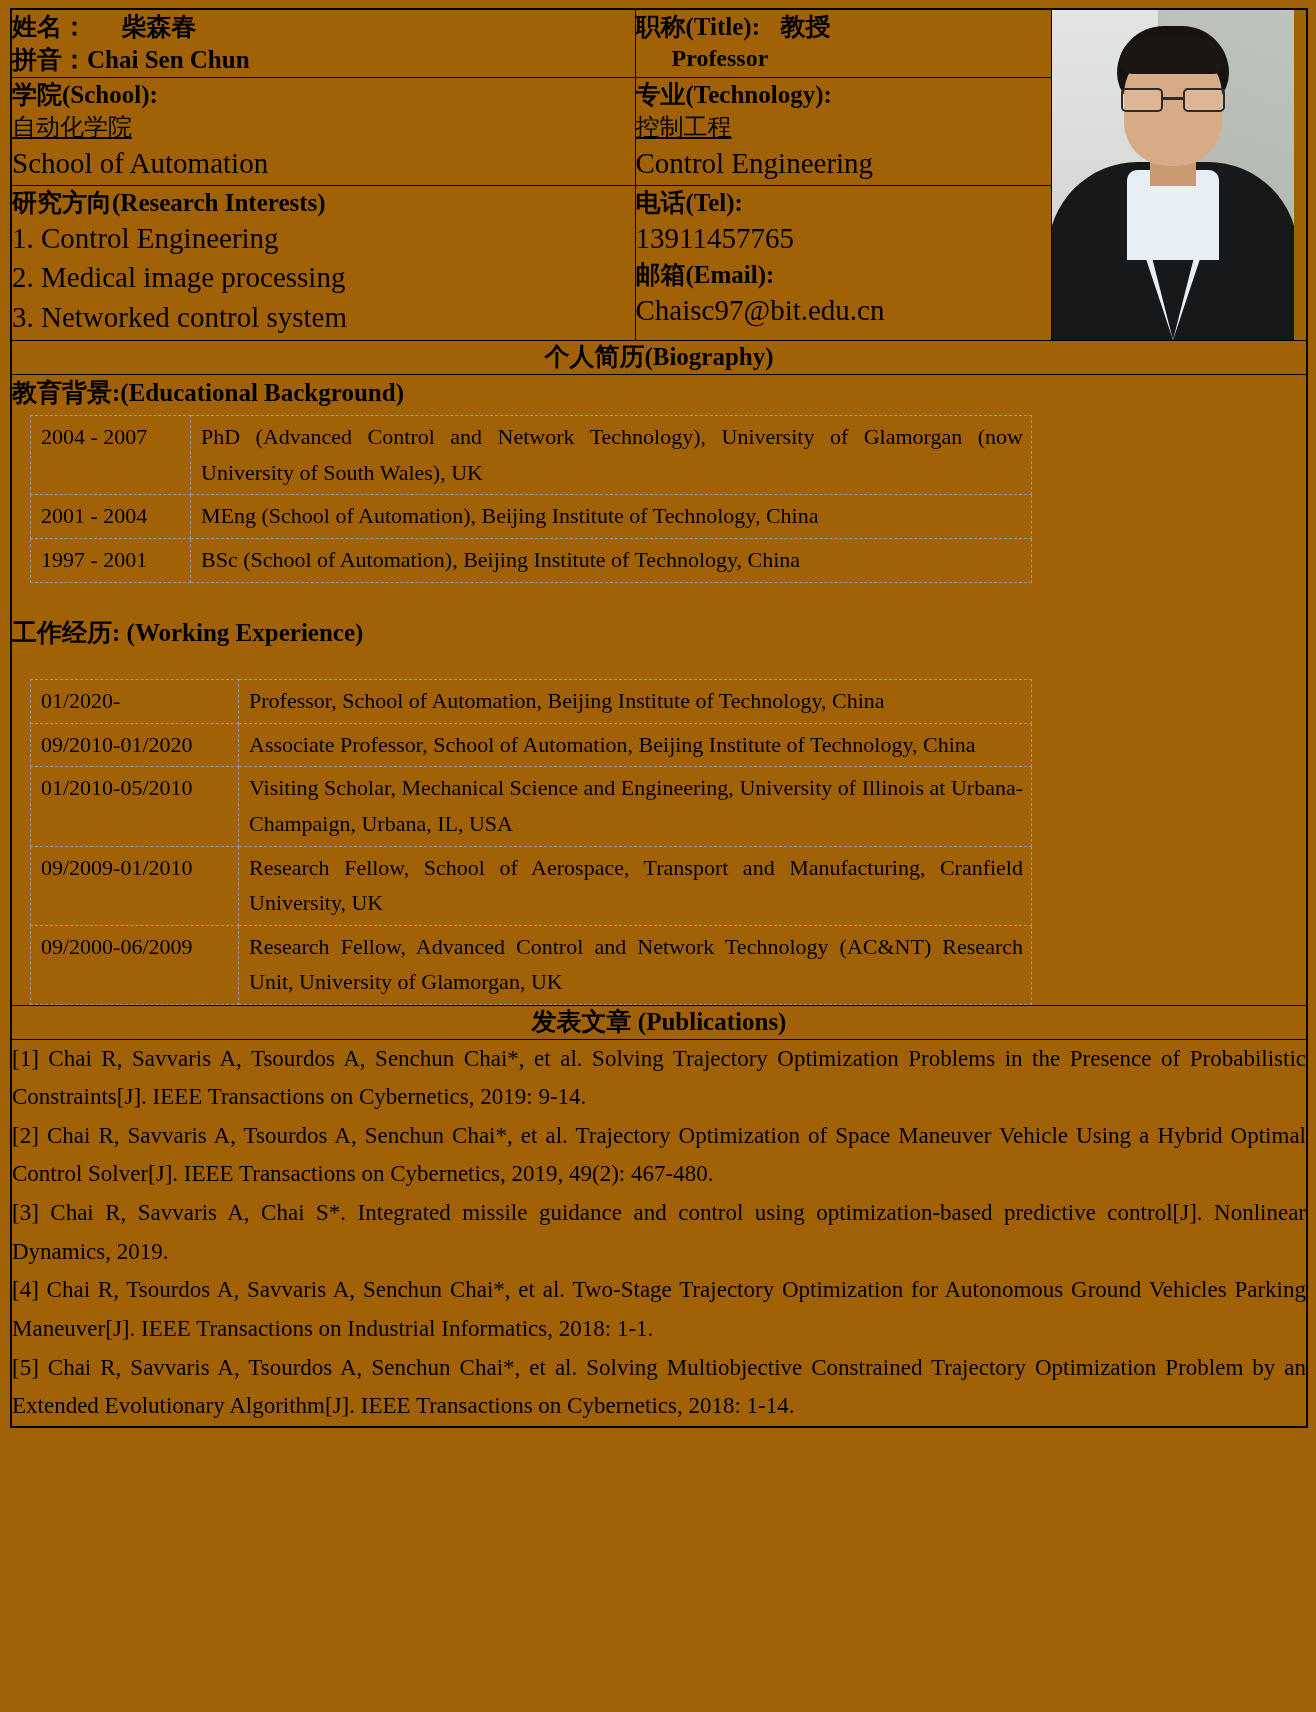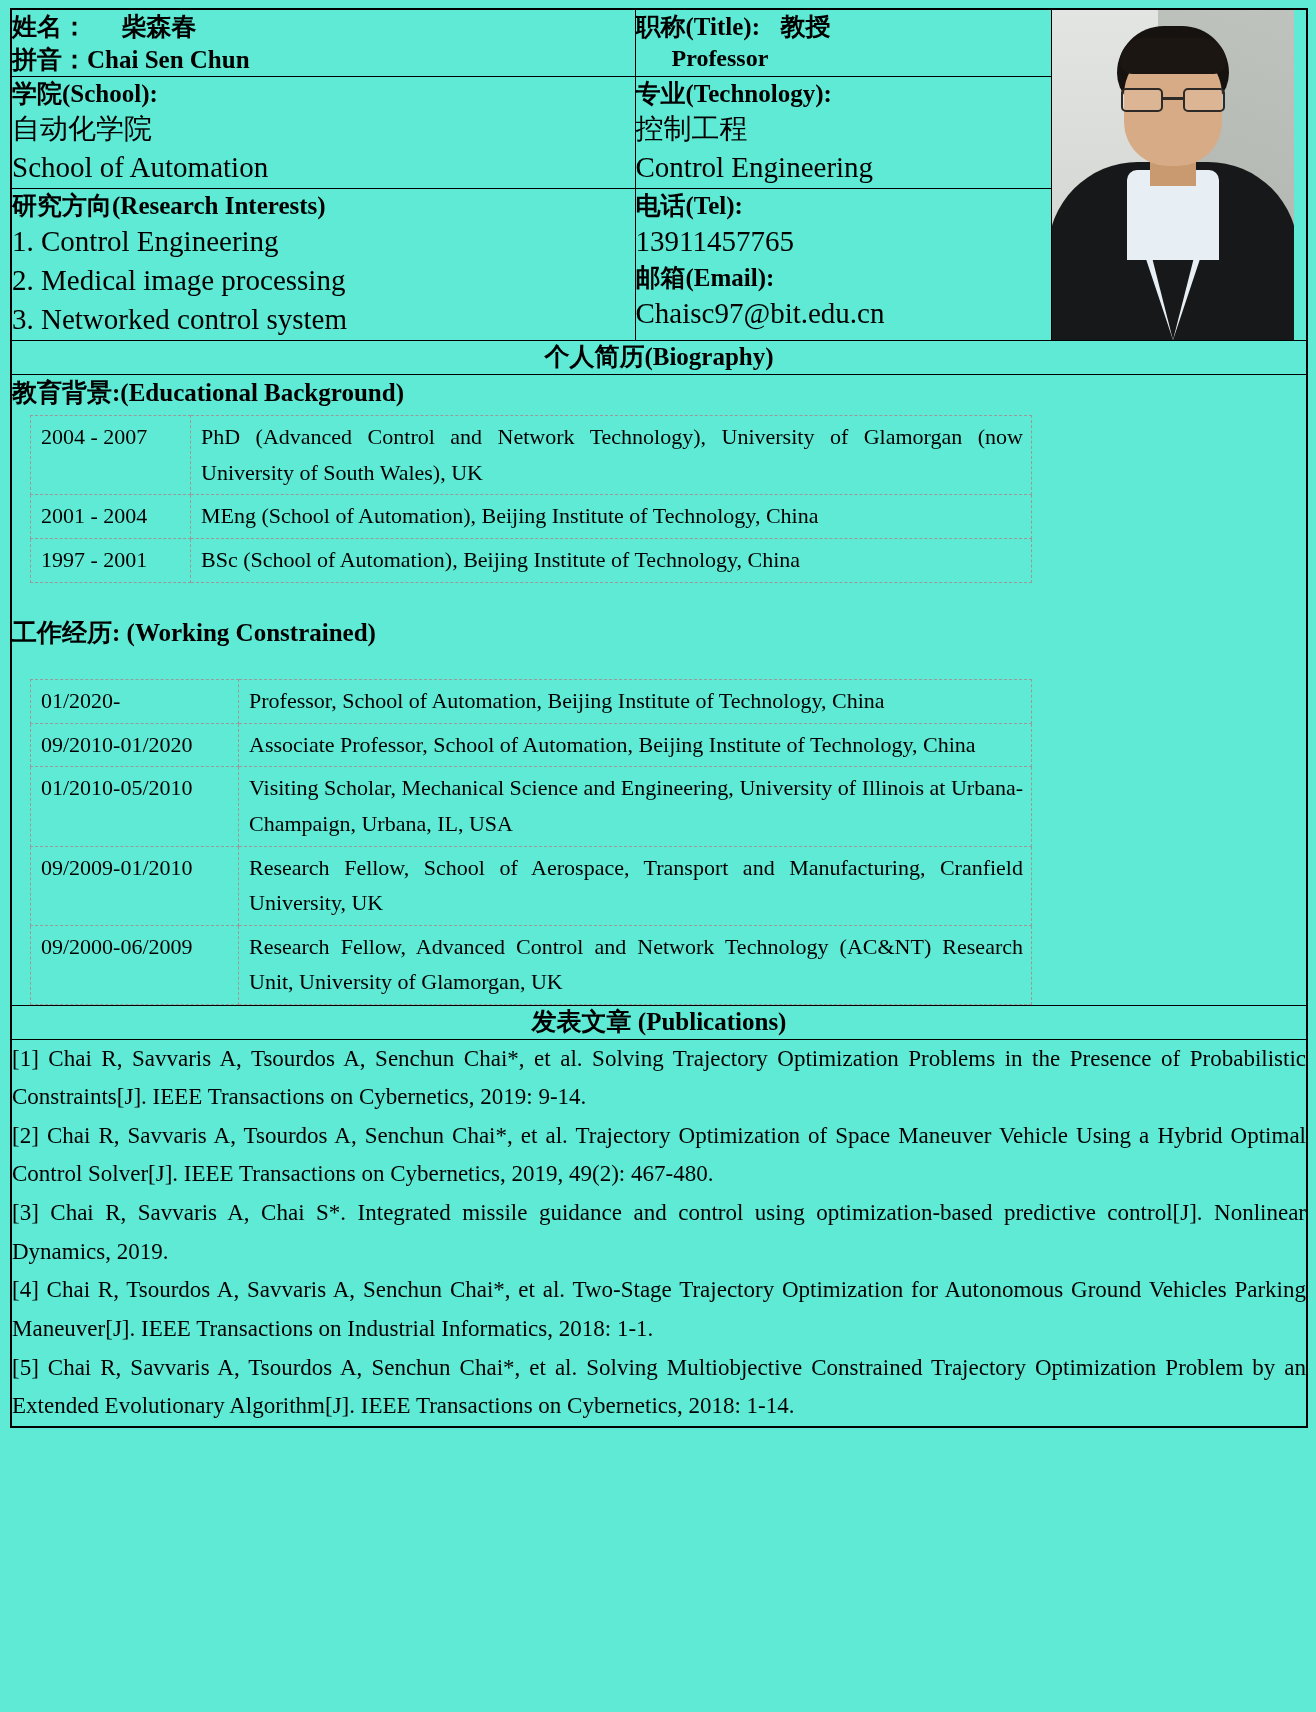--- a/index.html
+++ b/index.html
@@ -10,21 +10,21 @@
   }
   body {
     width: 1316px;
     font-family: "Liberation Serif", "DejaVu Serif", serif;
     color: #000000;
   }
   .page {
     width: 1316px;
     min-height: 1712px;
     padding: 8px 10px 10px 10px;
-    background: #5eead4;
+    background: #a16207;
   }
   .outer-table {
     width: 1296px;
     border-collapse: collapse;
     border: 2px solid #000;
     table-layout: fixed;
   }
   .outer-table > tbody > tr > td {
     border: 1.5px solid #000;
     vertical-align: top;
@@ -44,22 +44,23 @@
     font-weight: bold;
     font-size: 24px;
     line-height: 1.32;
     margin-left: 36px;
   }
   .plain {
     font-size: 29px;
     line-height: 1.36;
   }
   .cn-plain {
-    font-size: 28px;
+    font-size: 24px;
     line-height: 1.36;
+    text-decoration: underline;
   }
   .photo-cell {
     width: 256px;
     padding: 6px;
     vertical-align: top;
   }
   .photo {
     width: 242px;
     height: 330px;
     position: relative;
@@ -278,21 +279,21 @@
                 <td class="col-date">2001 - 2004</td>
                 <td>MEng (School of Automation), Beijing Institute of Technology, China</td>
               </tr>
               <tr>
                 <td class="col-date">1997 - 2001</td>
                 <td>BSc (School of Automation), Beijing Institute of Technology, China</td>
               </tr>
             </tbody>
           </table>
 
-          <div class="sub-title-spaced">工作经历: (Working Constrained)</div>
+          <div class="sub-title-spaced">工作经历: (Working Experience)</div>
 
           <table class="inner-table work-table">
             <tbody>
               <tr>
                 <td class="col-date">01/2020-</td>
                 <td>Professor, School of Automation, Beijing Institute of Technology, China</td>
               </tr>
               <tr>
                 <td class="col-date">09/2010-01/2020</td>
                 <td class="justify">Associate Professor, School of Automation, Beijing Institute of Technology, China</td>

